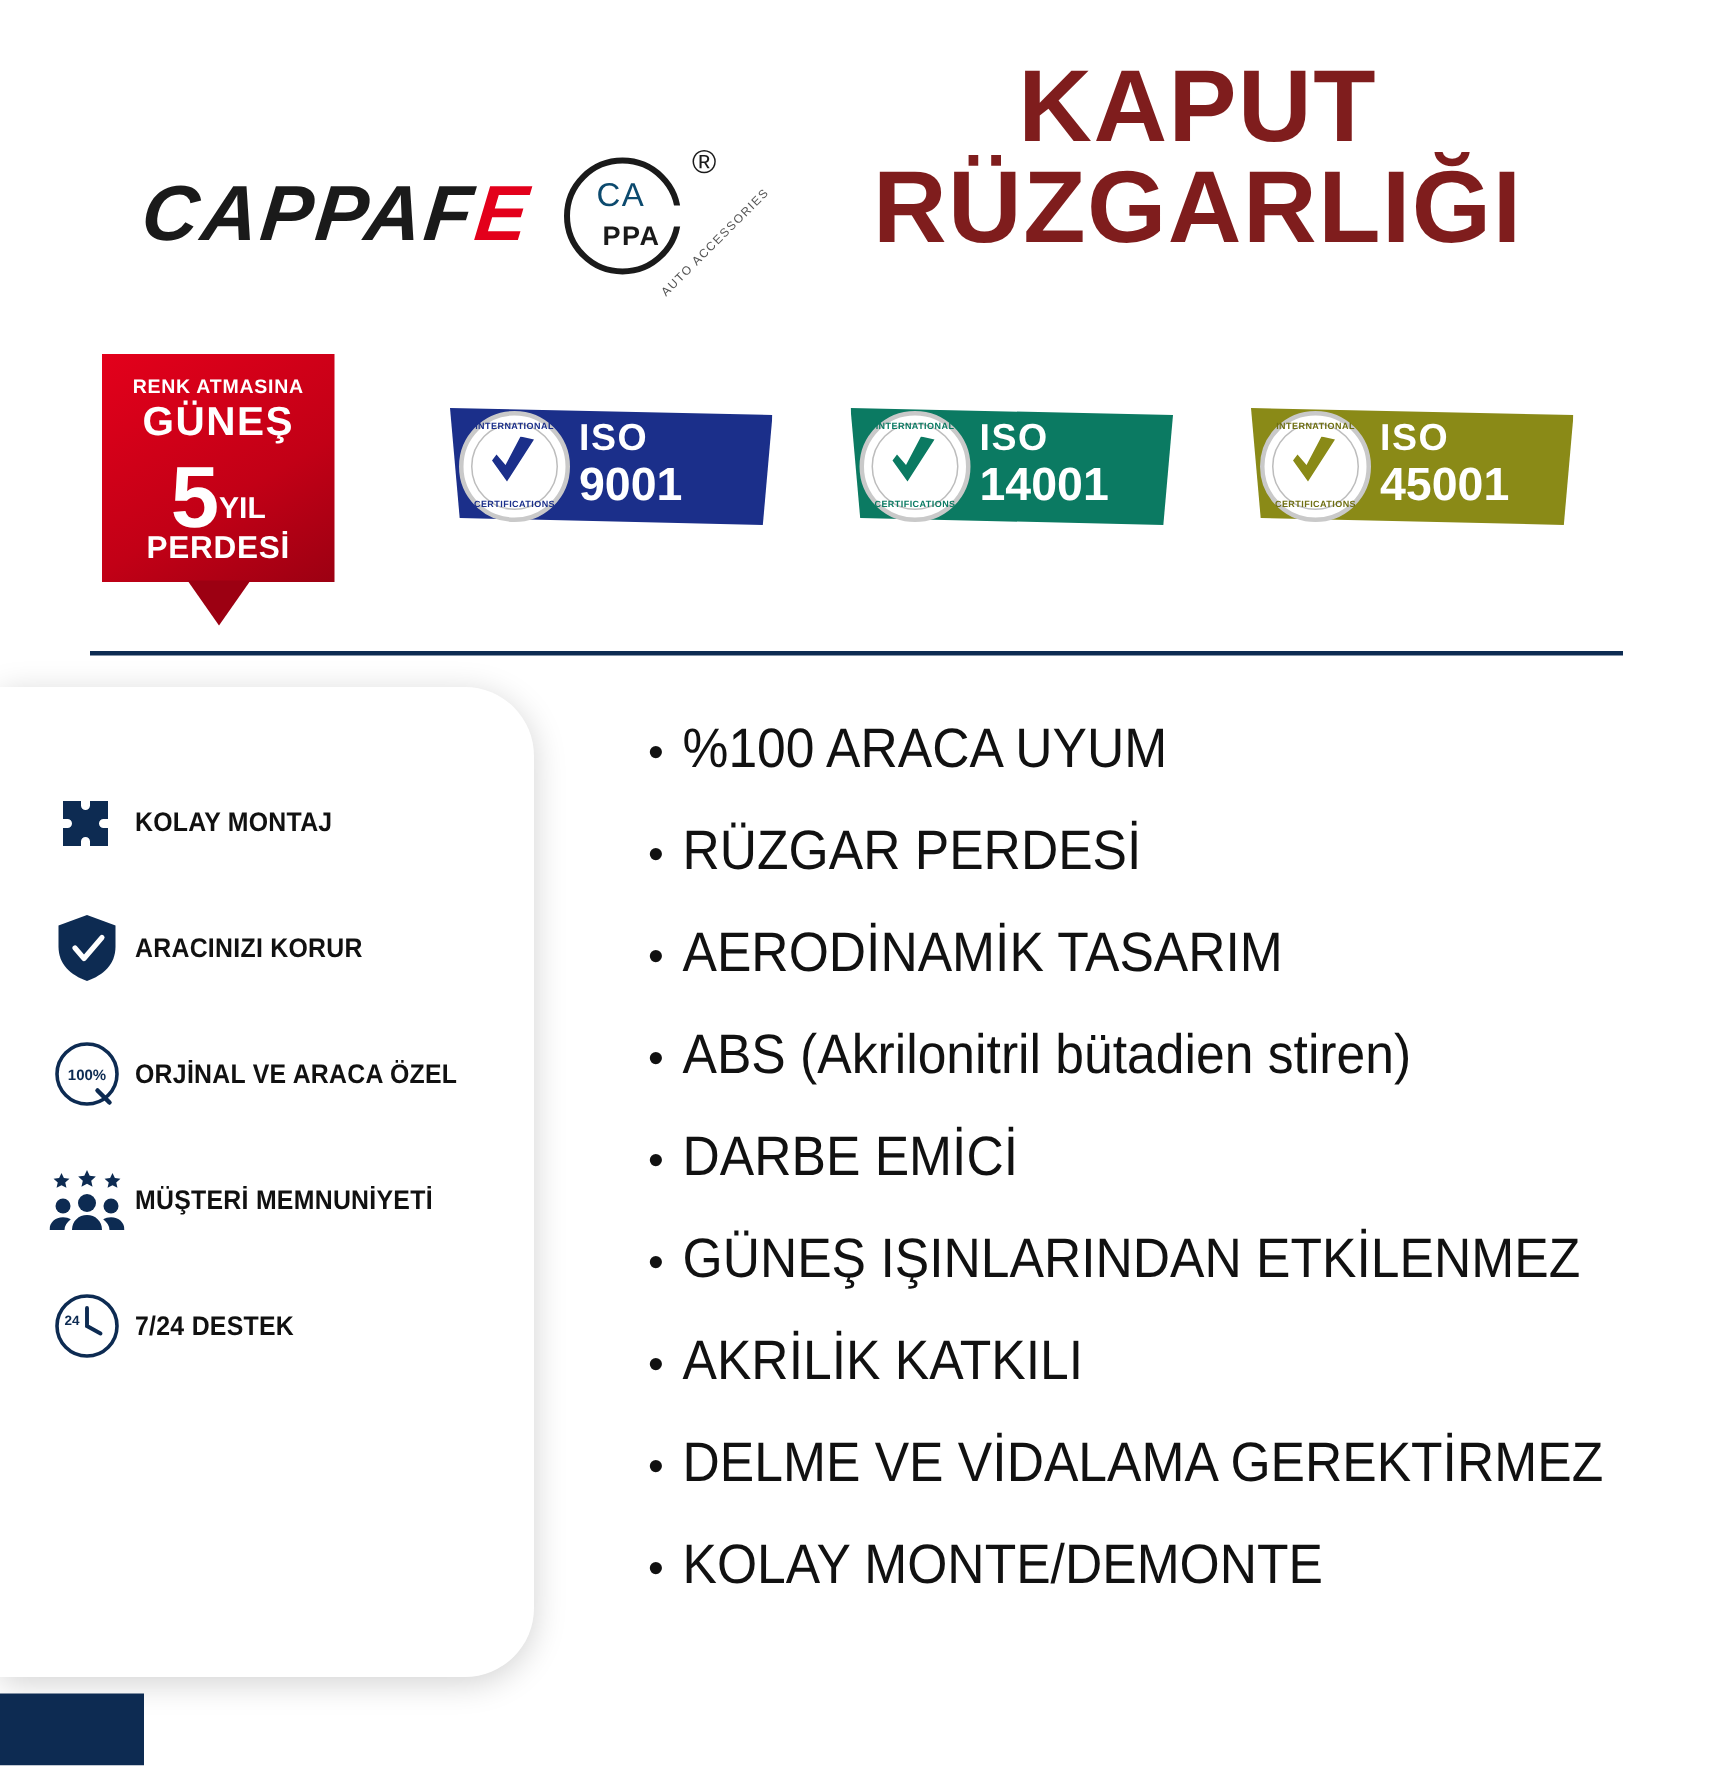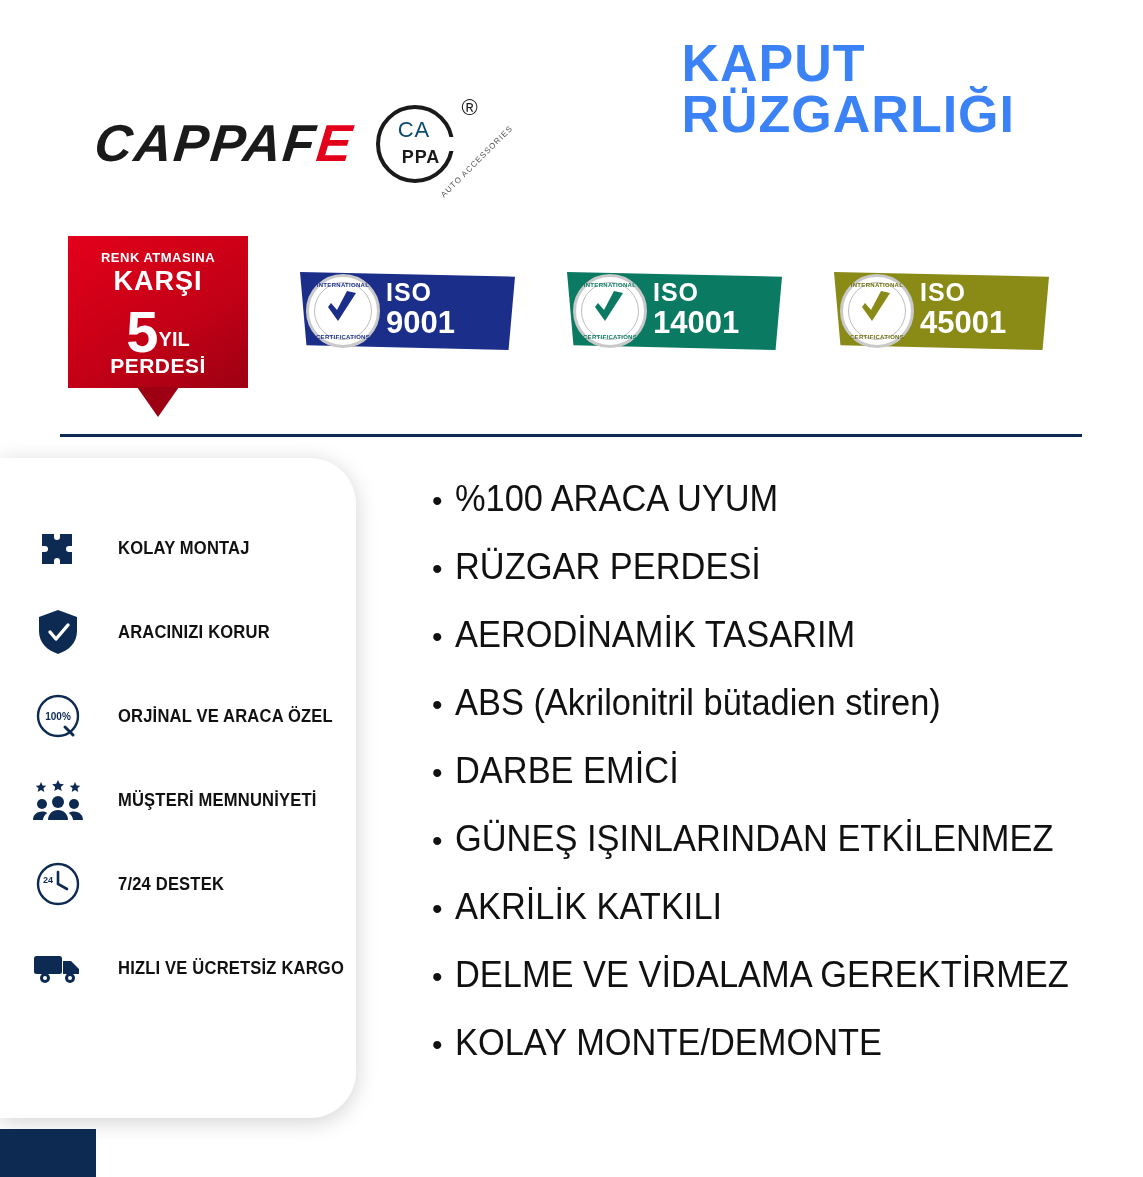--- a/index.html
+++ b/index.html
@@ -94,35 +94,36 @@
     color: #555;
     transform: rotate(-45deg);
     letter-spacing: 1px;
     white-space: nowrap;
   }
 
   .title {
     position: absolute;
     right: 128px;
     top: 38px;
-    color: #3b82f6;
+    text-align: center;
+    color: #7f1d1d;
     font-family: "Liberation Sans", sans-serif;
     font-weight: bold;
-    font-size: 52px;
+    font-size: 68px;
     line-height: 0.98;
     letter-spacing: 1px;
   }
   .title .l2 { display: block; }
 
   
   .badge {
     position: absolute;
     left: 68px;
     top: 236px;
-    width: 180px;
+    width: 155px;
     height: 152px;
     background: linear-gradient(150deg, #e3001b 0%, #c20016 60%, #9c0012 100%);
     color: #ffffff;
     text-align: center;
     box-sizing: border-box;
     padding-top: 14px;
   }
   .badge::after {
     content: "";
     position: absolute;
@@ -254,21 +255,21 @@
   .card-list {
     position: absolute;
     left: 30px;
     top: 48px;
     width: 320px;
   }
   .card-item {
     display: flex;
     align-items: center;
     height: 84px;
-    gap: 32px;
+    gap: 4px;
   }
   .card-item .ico {
     width: 56px;
     min-width: 56px;
     height: 56px;
     display: flex;
     align-items: center;
     justify-content: center;
     color: #0d2b52;
   }
@@ -340,21 +341,21 @@
   </div>
 
   <div class="title">
     <span class="l1">KAPUT</span>
     <span class="l2">RÜZGARLIĞI</span>
   </div>
 </div>
 
 <div class="badge">
   <div class="line1">RENK ATMASINA</div>
-  <div class="line2">KARŞI</div>
+  <div class="line2">GÜNEŞ</div>
   <div class="line3">
     <span class="num">5</span><span class="yil">YIL</span>
     <span class="garanti">PERDESİ</span>
   </div>
 </div>
 
 <div class="iso-row">
 
   <div class="iso blue">
     <div class="plate"></div>
@@ -468,33 +469,20 @@
       <span class="ico">
         <svg width="46" height="46" viewBox="0 0 46 46">
           <circle cx="23" cy="23" r="20" fill="none" stroke="#0d2b52" stroke-width="2.4"></circle>
           <path d="M23 11 v12 l9 5" fill="none" stroke="#0d2b52" stroke-width="2.6" stroke-linecap="round"></path>
           <text x="13" y="22" font-family="Liberation Sans, sans-serif" font-size="9" font-weight="bold" fill="#0d2b52" text-anchor="middle">24</text>
         </svg>
       </span>
       <span class="lbl">7/24 DESTEK</span>
     </div>
 
-    <div class="card-item">
-      <span class="ico">
-        <svg width="50" height="36" viewBox="0 0 50 36" fill="#0d2b52">
-          <rect x="1" y="6" width="28" height="18" rx="2.5"></rect>
-          <path d="M30 11h8l8 8v5H30z"></path>
-          <circle cx="12" cy="28" r="5"></circle>
-          <circle cx="37" cy="28" r="5"></circle>
-          <circle cx="12" cy="28" r="2" fill="#ffffff"></circle>
-          <circle cx="37" cy="28" r="2" fill="#ffffff"></circle>
-        </svg>
-      </span>
-      <span class="lbl">HIZLI VE ÜCRETSİZ KARGO</span>
-    </div>
 
   </div>
 </div>
 
 <div class="bullets">
   <div class="bullet">
     <span class="dot">•</span>
     <span class="txt">%100 ARACA UYUM</span>
   </div>
   <div class="bullet">

